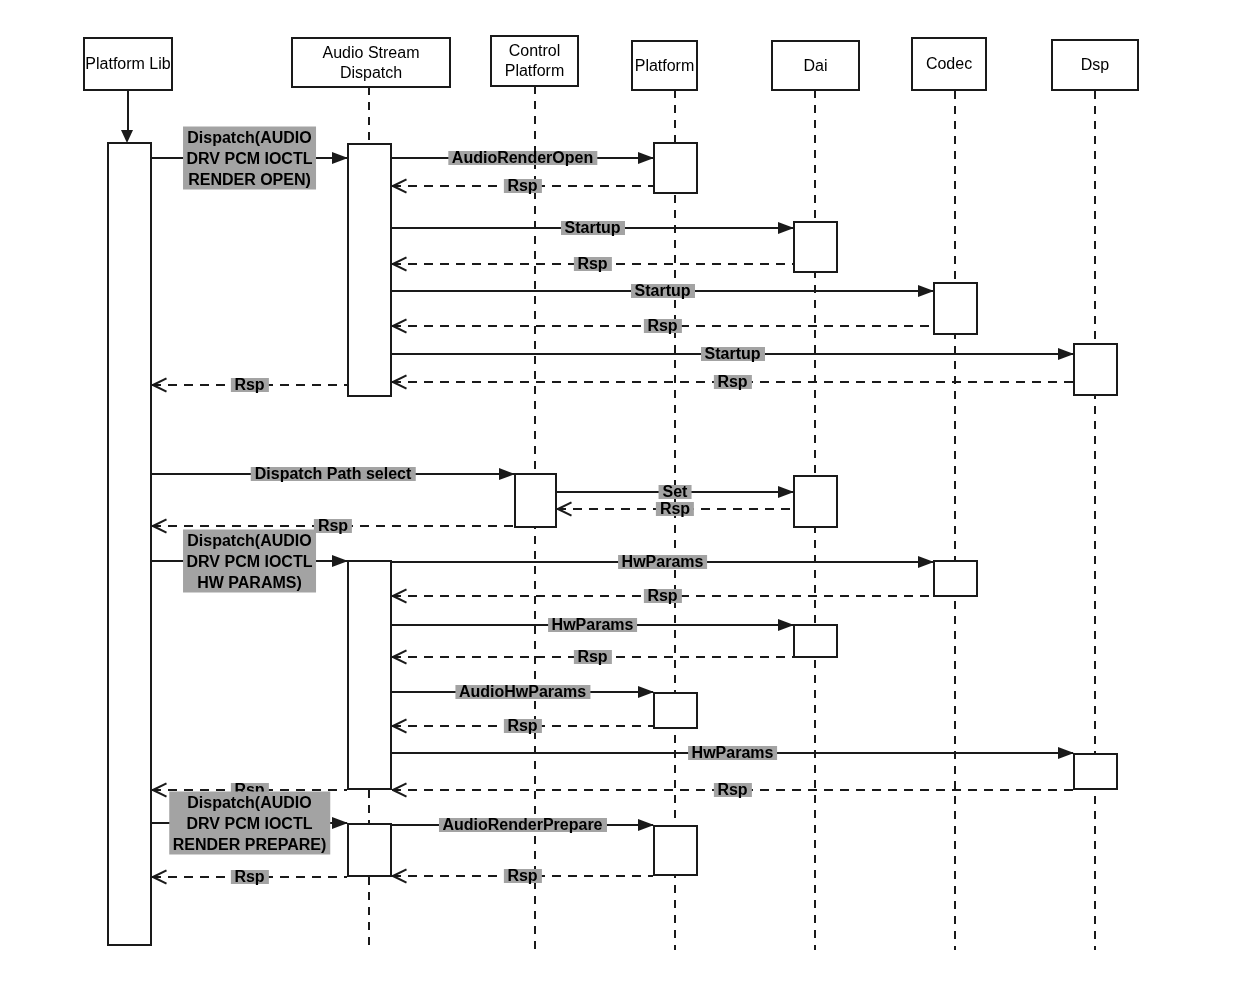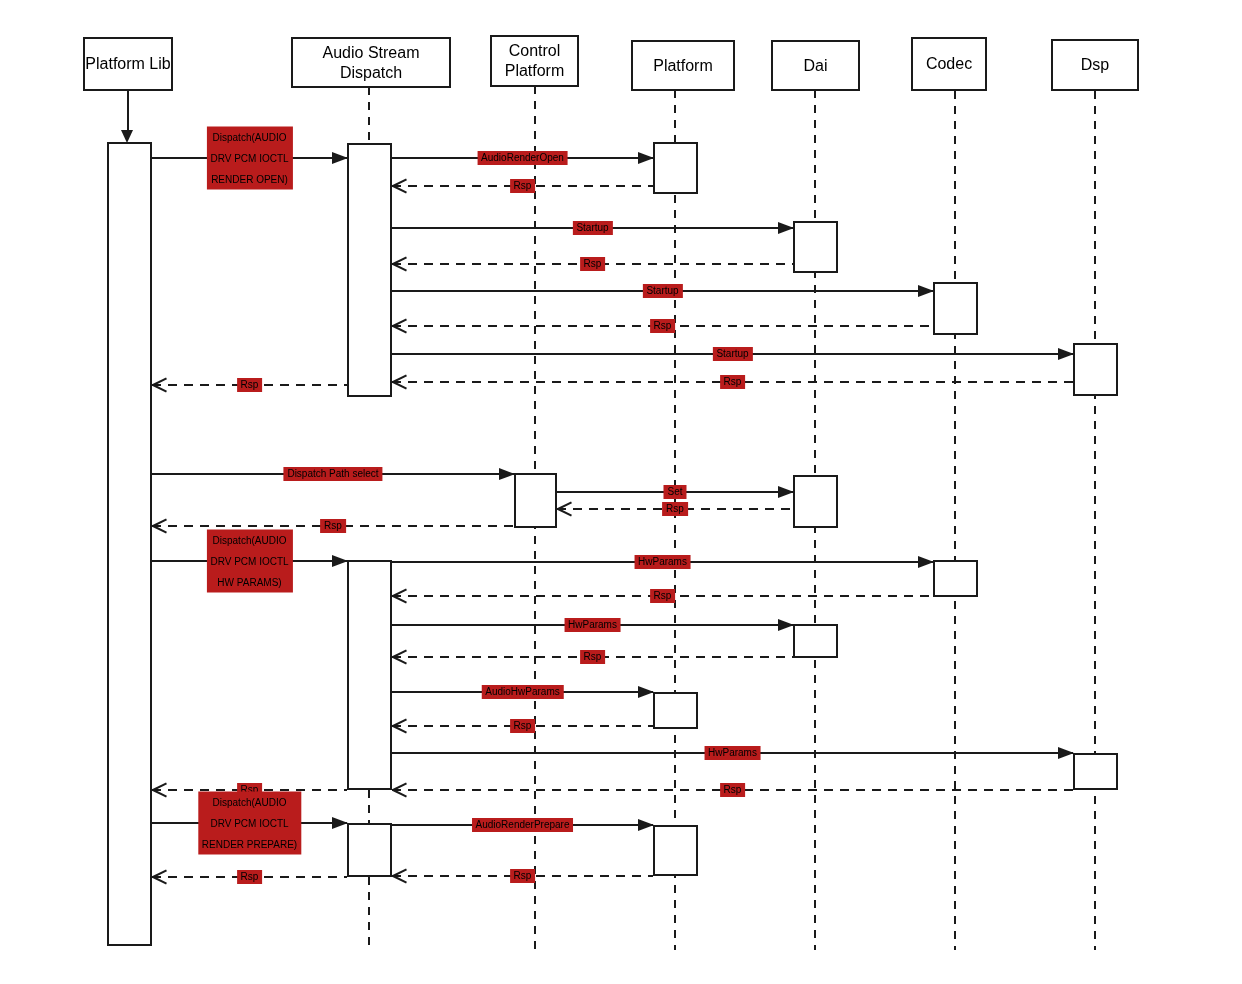--- a/index.html
+++ b/index.html
@@ -34,22 +34,22 @@
   }
   .open-left{position:absolute;left:0;top:-8px;width:16px;height:16px;}
   .open-left::before,.open-left::after{
     content:"";position:absolute;left:1px;top:7px;width:15px;height:2px;background:#1a1a1a;
     transform-origin:0 50%;
   }
   .open-left::before{transform:rotate(-26deg);}
   .open-left::after{transform:rotate(26deg);}
   .msg .label{
     position:absolute;left:50%;top:0;transform:translate(-50%,-50%);
-    background:#b91c1c;padding:0 4px;font-size:10px;line-height:14px;
-    white-space:pre-line;text-align:center;width:max-content;z-index:3;
+    background:#a3a3a3;padding:0 4px;font-size:16px;line-height:14px;
+    white-space:pre-line;text-align:center;width:max-content;z-index:3;font-weight:bold;
   }
   .msg.block .label{line-height:21px;}
 </style>
 </head>
 <body>
 
 <div class="diagram">
 
   <div class="life" style="left:368px;top:87px;height:56px"></div>
   <div class="life" style="left:368px;top:790px;height:33px"></div>
@@ -81,21 +81,21 @@
 
   <div class="head" style="left:83px;top:37px;width:90px;height:54px">
       <span>Platform Lib</span>
     </div>
   <div class="head" style="left:291px;top:37px;width:160px;height:51px">
       <span>Audio Stream Dispatch</span>
     </div>
   <div class="head" style="left:490px;top:35px;width:89px;height:52px">
       <span>Control Platform</span>
     </div>
-  <div class="head" style="left:631px;top:40px;width:104px;height:51px">
+  <div class="head" style="left:631px;top:40px;width:67px;height:51px">
       <span>Platform</span>
     </div>
   <div class="head" style="left:771px;top:40px;width:89px;height:51px">
       <span>Dai</span>
     </div>
   <div class="head" style="left:911px;top:37px;width:76px;height:54px">
       <span>Codec</span>
     </div>
   <div class="head" style="left:1051px;top:39px;width:88px;height:52px">
       <span>Dsp</span>

